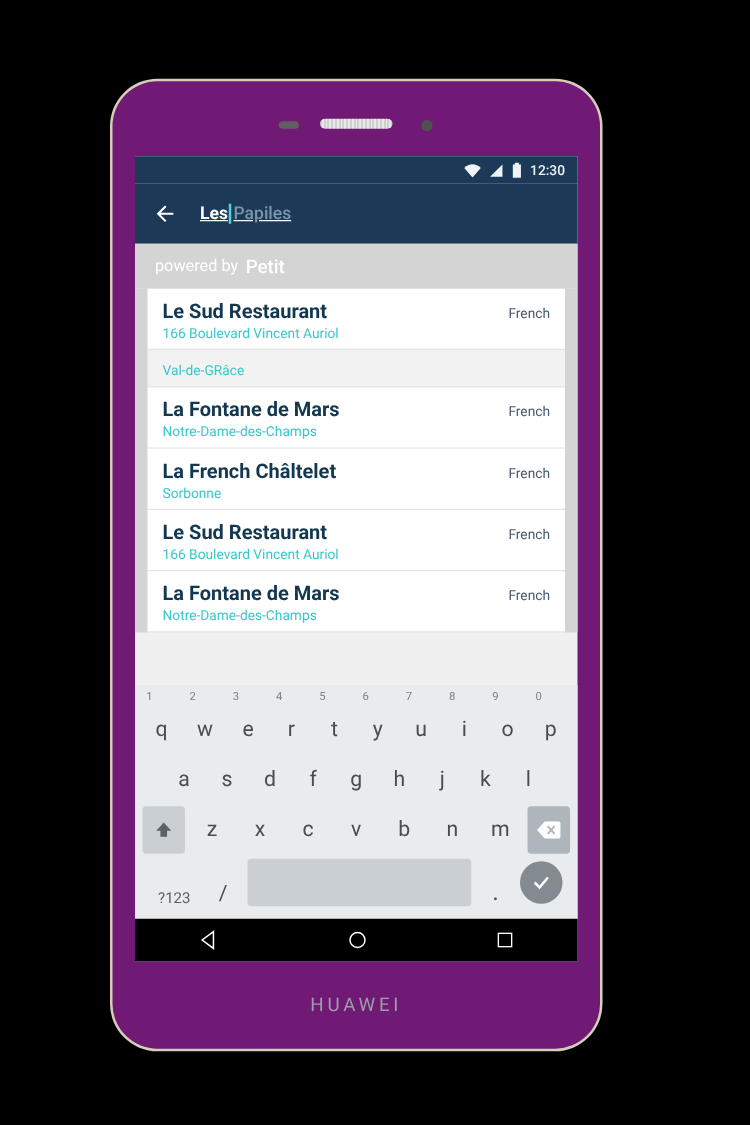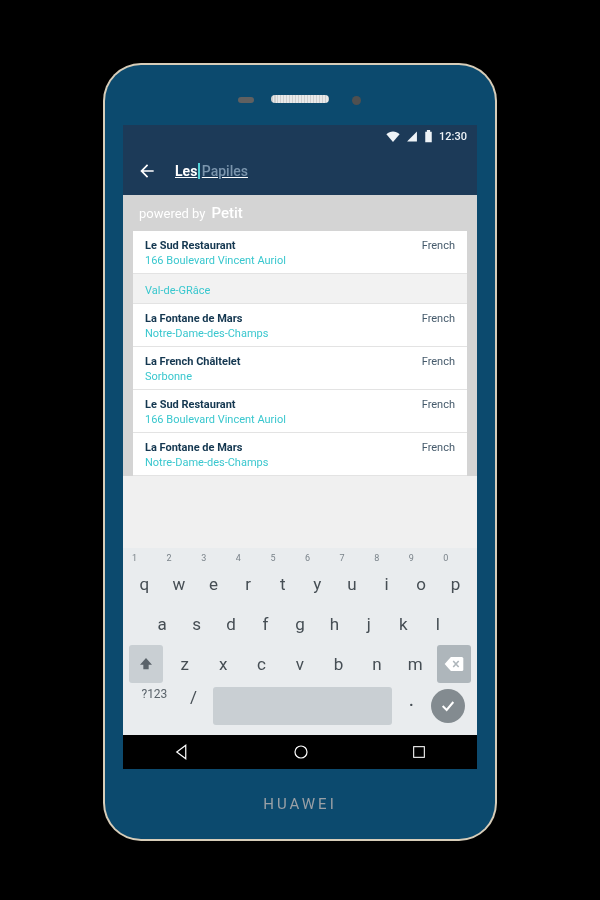--- a/index.html
+++ b/index.html
@@ -3,23 +3,23 @@
 <meta charset="utf-8">
 <style>
   * { box-sizing: border-box; margin: 0; padding: 0; font-family: -apple-system, BlinkMacSystemFont, "Segoe UI", Roboto, Arial, sans-serif; -webkit-font-smoothing: antialiased; }
   html, body { width: 600px; height: 900px; background: #000; overflow: hidden; }
 
   .stage { position: relative; width: 600px; height: 900px; }
 
   
   .phone {
     position: absolute;
-    left: 105px; top: 65px;
+    left: 90px; top: 65px;
     width: 390px; height: 774px;
-    background: #0c4a6e;
+    background: #701a75;
     border-radius: 36px;
     box-shadow:
       0 0 0 2px #d7cdb9,
       0 28px 50px -10px rgba(0,0,0,.55);
     overflow: hidden;
   }
   .phone-top { position: relative; height: 60px; }
   .speaker {
     position: absolute; left: 50%; top: 30px; transform: translateX(-50%);
     width: 58px; height: 8px; border-radius: 5px;
@@ -61,21 +61,21 @@
   .poweredby .google { font-weight:500; font-size:15px }
 
   
   .results { background:#d4d4d4; padding:0 10px 0 10px; }
   .card {
     background:#fff; border-bottom:1px solid #e3e3e3;
     padding:8px 12px 6px 12px;
   }
   .card.selected { background:#f2f2f2 }
   .card .line1 { display:flex; justify-content:space-between; align-items:baseline }
-  .card .name { font-size:11px; font-weight:700; color:#143750 }
+  .card .name { font-size:16px; font-weight:700; color:#143750 }
   .card .tag  { font-size:11px; color:#455a6b }
   .card .sub  { font-size:11px; color:#39c7ce; margin-top:2px }
 
   
   .keyboard {
     position:absolute; left:0; right:0; bottom:34px;
     background:#e9ecee;
     padding:4px 4px 6px 4px;
   }
   .kb-digits { display:flex; }
@@ -91,21 +91,21 @@
   .row2 { padding:0 18px }
   .key.fn   { background:#c9cfd3; font-size:12px }
   .key.wide { flex:4.6; background:#c9cfd3 }
   .key.bksp { background:#aeb6bb; color:#fff }
   .key.done {
     flex:1; border-radius:50%; max-width:34px; height:34px;
     background:#838b90; color:#fff;
     display:flex;align-items:center;justify-content:center;
     align-self:center;
   }
-  .kb-row.bottom { align-items:flex-start; gap:8px; padding:2px 6px }
+  .kb-row.bottom { align-items:flex-end; gap:8px; padding:2px 6px }
   .sym123 { flex:1; font-size:12px; color:#5a636a; text-align:center }
   .slash  { flex:.6; font-size:17px; color:#464e54; text-align:center }
   .dot    { flex:.6; font-size:20px; color:#464e54; text-align:center }
 
   
   .navbar {
     position:absolute; left:0; right:0; bottom:0; height:34px;
     background:#000; display:flex; justify-content:space-around; align-items:center;
   }
 

